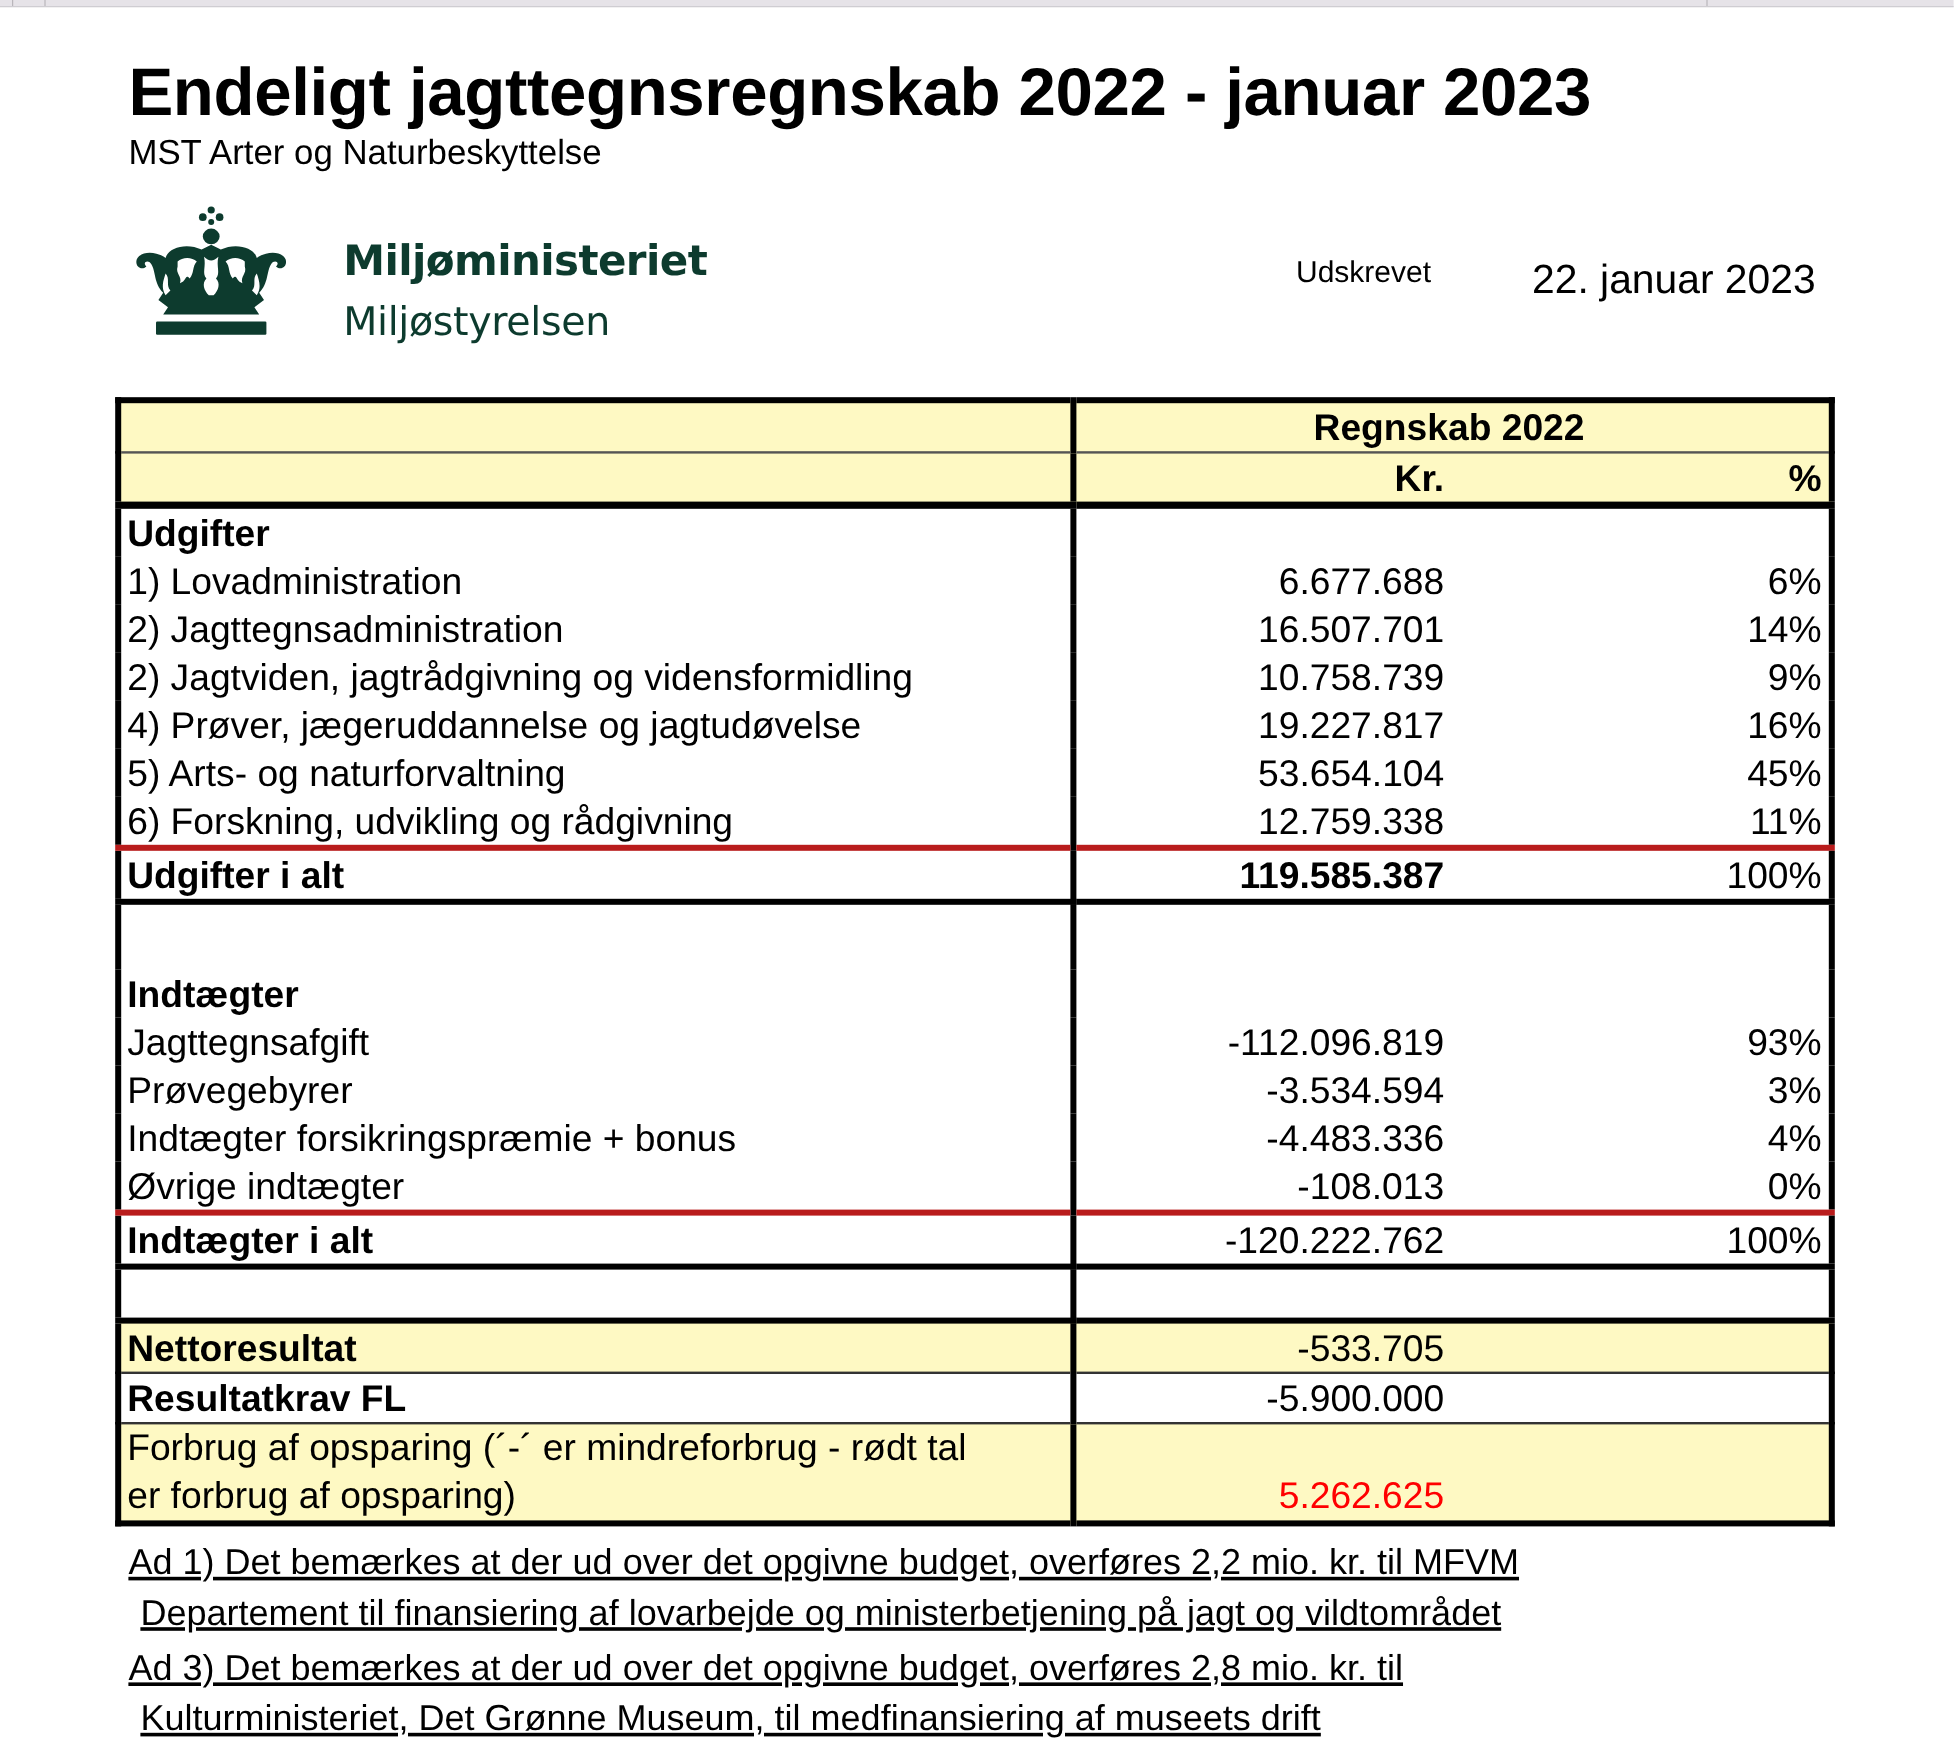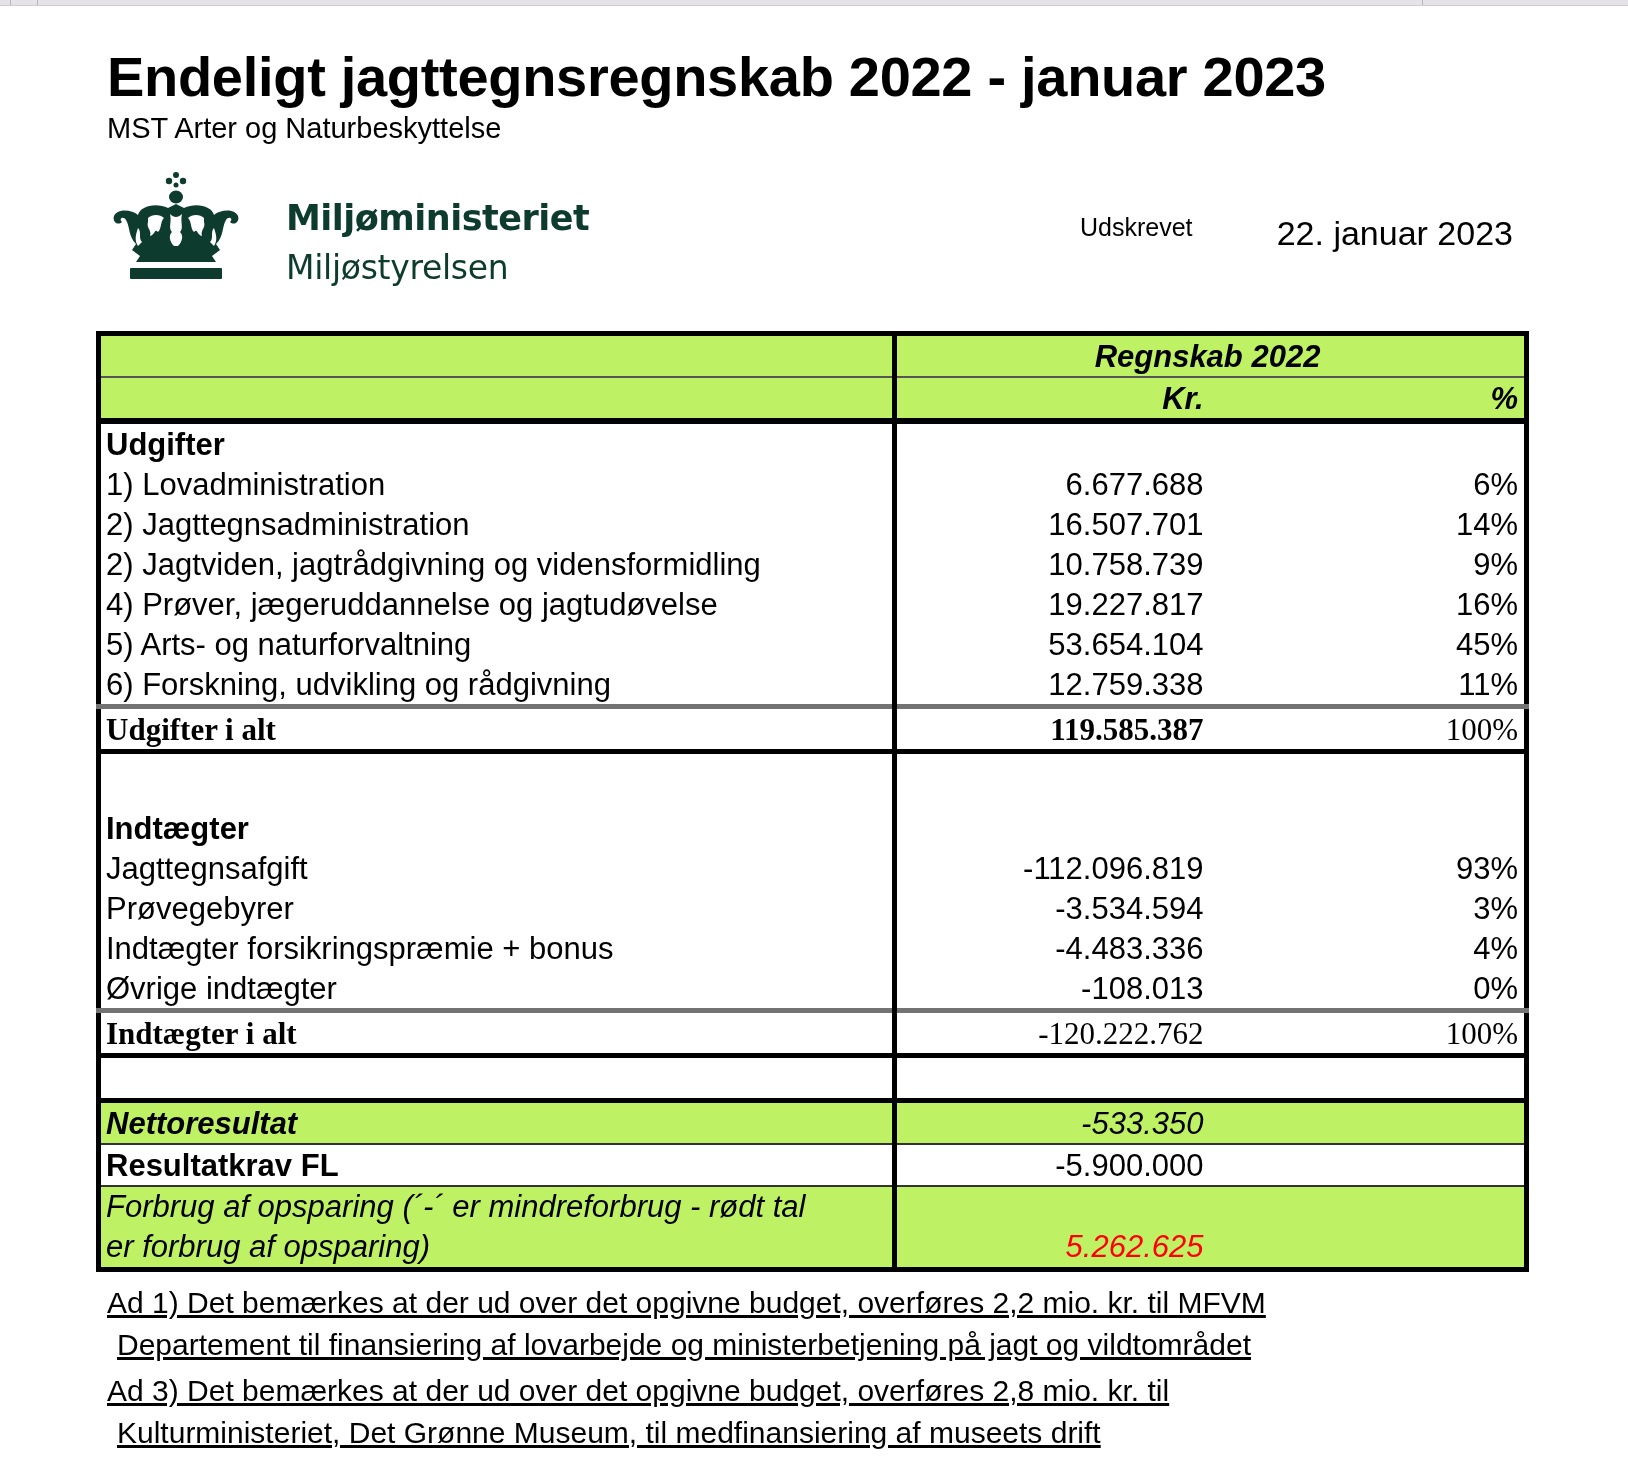--- a/index.html
+++ b/index.html
@@ -16,25 +16,25 @@
   .printed-date { position: absolute; right: 115px; top: 214px; font-size: 34px; white-space: nowrap; }
 
   table.acct { position: absolute; left: 96px; top: 331px; width: 1428px; border-collapse: collapse; table-layout: fixed; border: 5px solid #000; }
   table.acct col.c1 { width: 796px; }
   table.acct col.c2 { width: 315px; }
   table.acct col.c3 { width: 317px; }
   table.acct td { padding: 0 6px 0 6px; font-size: 31px; height: 40px; line-height: 38px; white-space: nowrap; vertical-align: bottom; }
   table.acct td.label { border-right: 5px solid #000; padding-left: 5px; }
   td.kr { text-align: right; }
   td.pct { text-align: right; padding-right: 8px; }
-  tr.gray td { background: #bef264; font-style: italic; }
+  tr.gray td { background: #fef9c3; }
   tr.hdr1 td { height: 40px; border-bottom: 2px solid #555; }
   tr.hdr2 td { height: 40px; border-bottom: 6px solid #000; }
   .bold { font-weight: bold; }
-  tr.total td { border-top: 5px solid #737373; border-bottom: 5px solid #000; font-family: Liberation Serif, serif; }
+  tr.total td { border-top: 5px solid #b91c1c; border-bottom: 5px solid #000; }
   tr.spacer td { height: 54px; }
   tr.thinb td { border-bottom: 2px solid #333; }
   tr.thickb td { border-bottom: 5px solid #000; }
   tr.forbrug td { height: 80px; line-height: 40px; }
   .red { color: #ff0000; }
   .notes { position: absolute; left: 107px; top: 1282px; font-size: 30px; line-height: 42px; white-space: nowrap; }
   .notes .note { margin-bottom: 4px; text-decoration: underline; }
   .notes .cont { padding-left: 10px; }
 </style>
 </head>
@@ -171,21 +171,21 @@
     <td class="pct">100%</td>
   </tr>
 
   <tr class="thickb">
     <td class="label"></td>
         <td></td>
         <td></td>
   </tr>
   <tr class="gray thinb">
     <td class="label bold">Nettoresultat</td>
-    <td class="kr">-533.350</td>
+    <td class="kr">-533.705</td>
     <td></td>
   </tr>
   <tr class="thinb">
     <td class="label bold">Resultatkrav FL</td>
     <td class="kr">-5.900.000</td>
     <td></td>
   </tr>
   <tr class="gray forbrug">
     <td class="label">
           <div>Forbrug af opsparing (´-´ er mindreforbrug - rødt tal</div>

